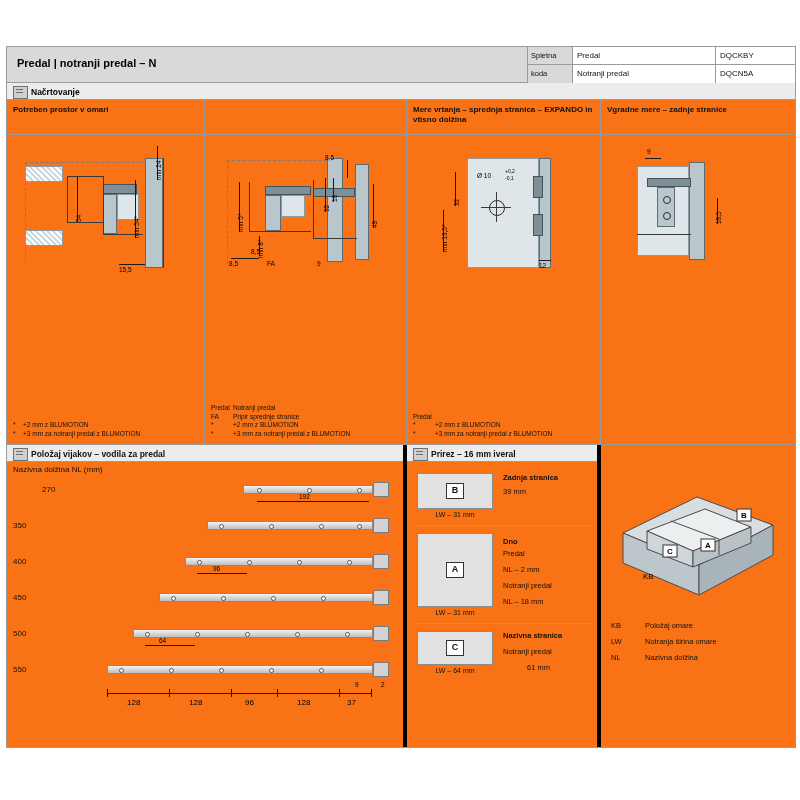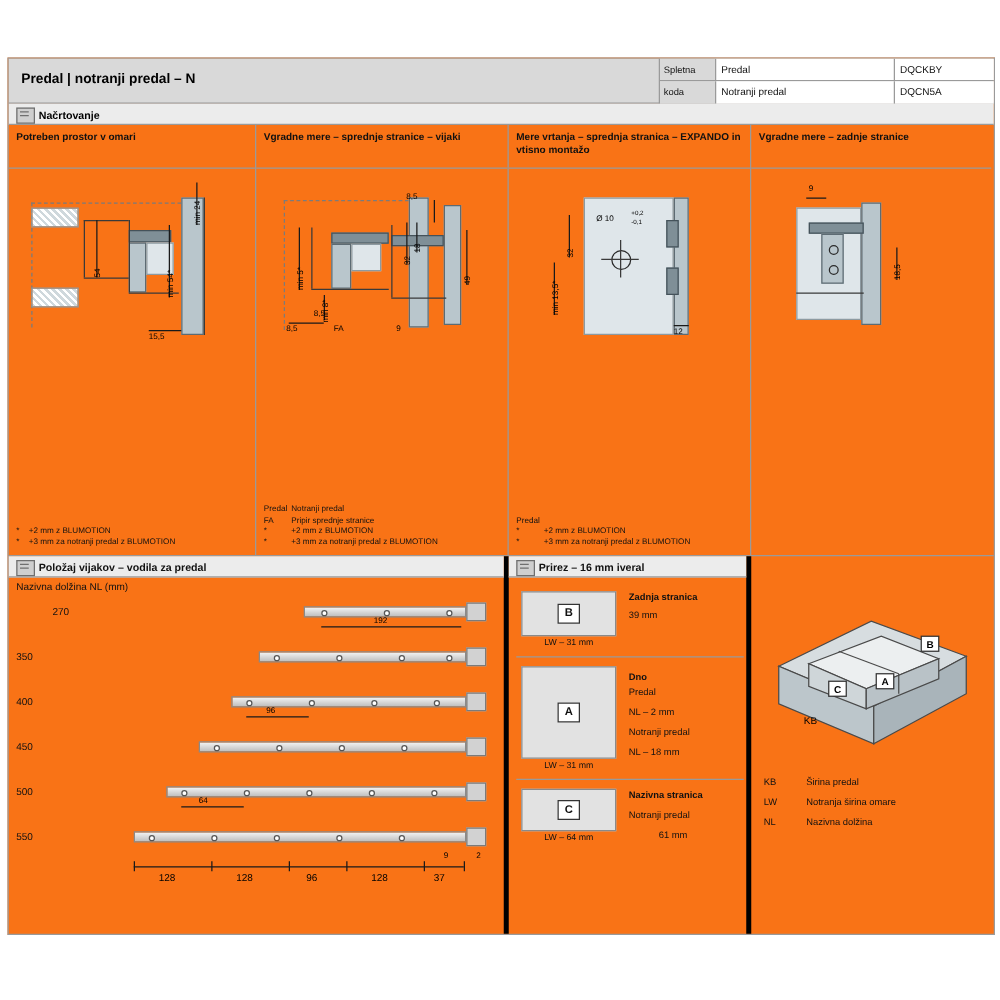--- a/index.html
+++ b/index.html
@@ -155,21 +155,20 @@
               <span class="c">+2 mm z BLUMOTION</span>
             </div>
         <div class="fr">
               <span class="a">*</span>
               <span class="c">+3 mm za notranji predal z BLUMOTION</span>
             </div>
       </div>
     </div>
 
     <div class="col" style="left:198px;width:202px;">
-      <div class="col-title">Vgradne mere – sprednje stranice – vijaki</div>
       <div class="col-rule"></div>
       <div class="draw">
 
         <div class="dash" style="left:22px;top:24px;width:100px;"></div>
         <div class="dashv" style="left:22px;top:24px;height:104px;"></div>
         <div class="blk" style="left:122px;top:22px;width:16px;height:104px;"></div>
         <div class="blkd" style="left:60px;top:50px;width:46px;height:9px;"></div>
         <div class="blk" style="left:60px;top:59px;width:16px;height:36px;"></div>
         <div class="blkl" style="left:76px;top:59px;width:24px;height:22px;"></div>
         <div class="ln hl" style="left:44px;top:95px;width:62px;"></div>
@@ -211,21 +210,21 @@
               <span class="c">+2 mm z BLUMOTION</span>
             </div>
         <div class="fr">
               <span class="b">*</span>
               <span class="c">+3 mm za notranji predal z BLUMOTION</span>
             </div>
       </div>
     </div>
 
     <div class="col" style="left:400px;width:194px;">
-      <div class="col-title">Mere vrtanja – sprednja stranica – EXPANDO in vtisno montažo</div>
+      <div class="col-title">Mere vrtanja – sprednja stranica – EXPANDO in vtisno dolžina</div>
       <div class="col-rule"></div>
       <div class="draw">
         <div class="blkl" style="left:60px;top:22px;width:72px;height:110px;"></div>
         <div class="blk" style="left:132px;top:22px;width:12px;height:110px;"></div>
         <div class="blkd" style="left:126px;top:40px;width:10px;height:22px;"></div>
         <div class="blkd" style="left:126px;top:78px;width:10px;height:22px;"></div>
         <div class="circ" style="left:82px;top:64px;width:14px;height:14px;"></div>
         <div class="ln hl" style="left:74px;top:71px;width:30px;"></div>
         <div class="ln vl" style="left:89px;top:56px;height:30px;"></div>
         <div class="lbl" style="left:70px;top:36px;">Ø 10</div>
@@ -409,21 +408,21 @@
             <rect x="100" y="68" width="14" height="12" fill="#ffffff" stroke="#333"></rect>
             <text x="107" y="77" text-anchor="middle">A</text>
             <rect x="62" y="74" width="14" height="12" fill="#ffffff" stroke="#333"></rect>
             <text x="69" y="83" text-anchor="middle">C</text>
             <text x="42" y="108" font-size="8" font-weight="normal">KB</text>
           </g>
         </svg>
       </div>
 
       <div class="legend" style="left:10px;top:176px;">KB</div>
-      <div class="legend" style="left:44px;top:176px;">Širina predal</div>
+      <div class="legend" style="left:44px;top:176px;">Položaj omare</div>
       <div class="legend" style="left:10px;top:192px;">LW</div>
       <div class="legend" style="left:44px;top:192px;">Notranja širina omare</div>
       <div class="legend" style="left:10px;top:208px;">NL</div>
       <div class="legend" style="left:44px;top:208px;">Nazivna dolžina</div>
     </div>
 
   </div>
  </div>
 </div>
 

